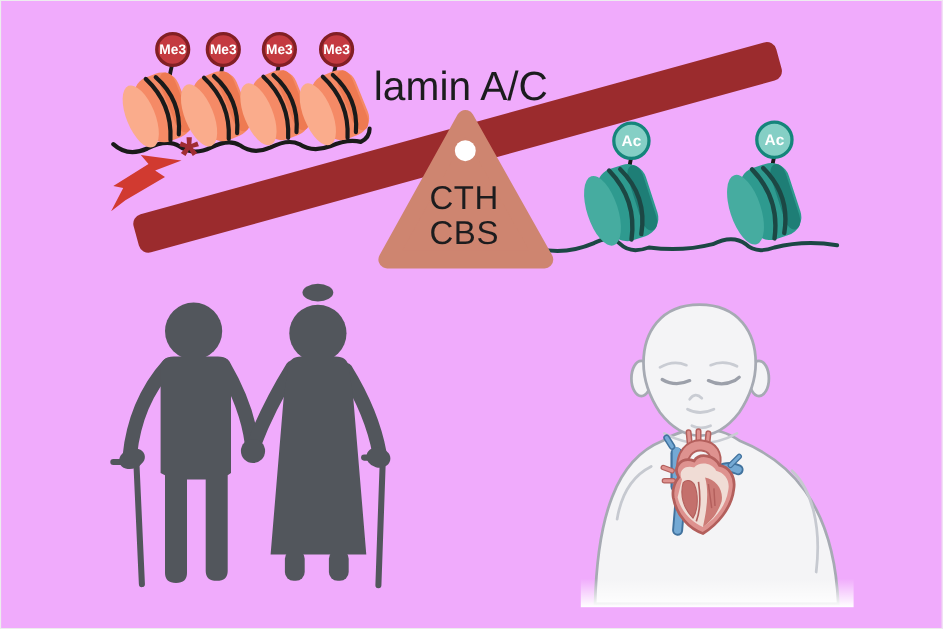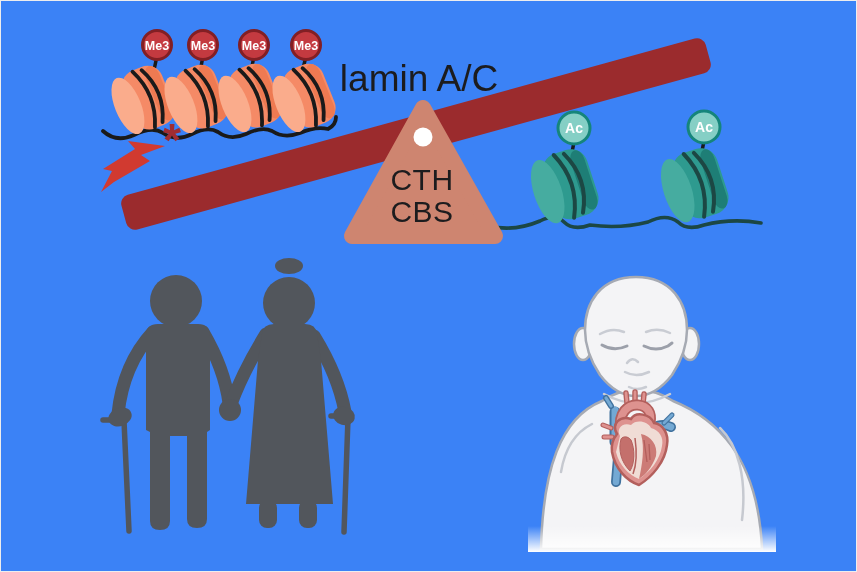--- a/index.html
+++ b/index.html
@@ -1,19 +1,19 @@
 <!DOCTYPE html>
 <html style="--c-beam: #9B2B2D; --c-fulcrum: #CE8570; --c-text: #1C1C1E; --c-nucleosome-orange: #F58A66; --c-nucleosome-orange-light: #FAAC8C; --c-nucleosome-orange-dark: #EE7A52; --c-nucleosome-teal: #2E9A8F; --c-nucleosome-teal-light: #46ACA0; --c-nucleosome-teal-dark: #1E7E76; --c-dna-teal: #1C4744; --c-me3-badge: #C43A40; --c-me3-badge-border: #821F24; --c-ac-badge: #85CFC5; --c-ac-badge-border: #15857B; --c-bolt: #D13A30; --c-asterisk: #A02C32; --c-couple: #52565C; --c-baby-fill: #F4F4F6; --c-baby-outline: #A6AAB3; --c-heart-red: #DE928F; --c-heart-red-dark: #B35F5C; --c-heart-blue: #74A9D4; --c-heart-blue-dark: #41729E;"><head>
 <meta charset="utf-8">
 <style>
   html,body{margin:0;padding:0;background:#fff;}
   .canvas{
     position:relative;
     width:857px;height:572px;
-    background:#3b82f6;
+    background:#f0abfc;
     box-shadow: inset 0 0 0 1px #ededee;
     overflow:hidden;
     font-family:"Liberation Sans", sans-serif;
   }
   svg{display:block;}
   text{font-family:"Liberation Sans", sans-serif;}
   .txt-protein{font-size:37px;fill:var(--c-text,#1c1c1e);}
   .txt-fulcrum{font-size:30px;fill:#1c1c1e;letter-spacing:.5px;}
   .txt-me3{font-size:12.5px;font-weight:700;fill:#ffffff;}
   .txt-ac{font-size:14px;font-weight:700;fill:#ffffff;}

